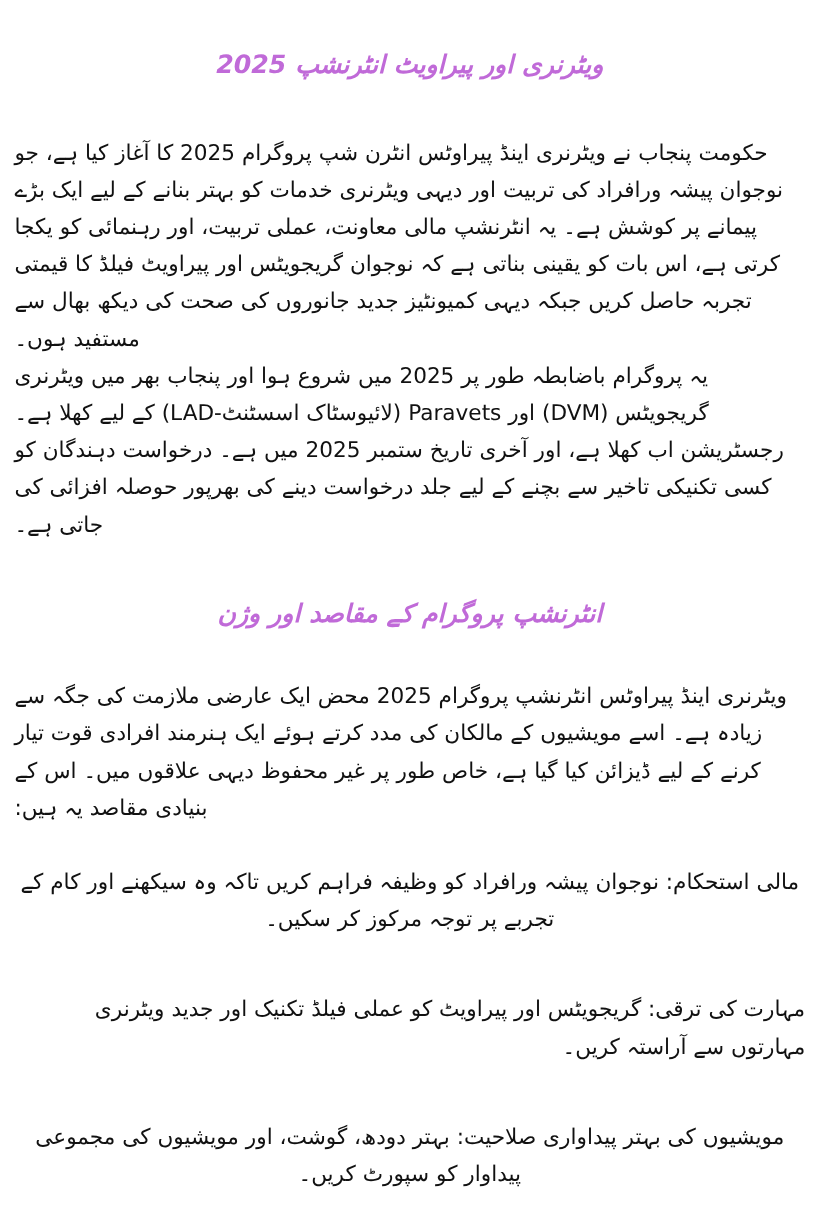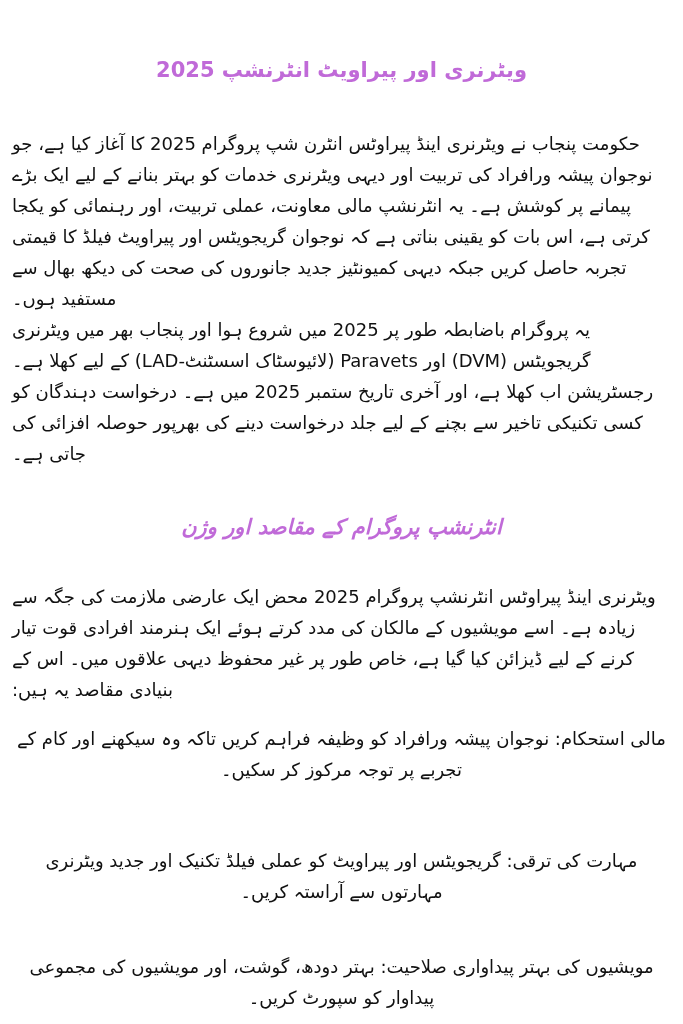--- a/index.html
+++ b/index.html
@@ -14,39 +14,39 @@
     direction: rtl;
     padding: 0 12px;
   }
   .heading {
     text-align: center;
     color: #c06ad8;
     font-size: 21px;
     line-height: 28px;
     margin: 0;
   }
-  .h1 { padding-top: 56px; }
+  .h1 { padding-top: 40px; font-style: italic; }
   .h2 { margin-top: 44px; font-style: italic; }
   .para {
     text-align: left;
     font-size: 18px;
     line-height: 31px;
     margin: 0;
   }
   .p1 { margin-top: 44px; }
   .p2 { }
   .p3 { margin-top: 40px; }
   .item {
     text-align: center;
     font-size: 18px;
     line-height: 31px;
     margin: 0;
   }
-  .i1 { margin-top: 18px; }
-  .i2 { margin-top: 60px; }
+  .i1 { margin-top: 31px; }
+  .i2 { margin-top: 44px; text-align: right; }
   .i3 { margin-top: 44px; }
 </style>
 </head>
 <body>
 
 <div class="page">
   <h1 class="heading h1">ویٹرنری اور پیراویٹ انٹرنشپ 2025</h1>
 
   <p class="para p1">حکومت پنجاب نے ویٹرنری اینڈ پیراوٹس انٹرن شپ پروگرام 2025 کا آغاز کیا ہے، جو نوجوان پیشہ ورافراد کی تربیت اور دیہی ویٹرنری خدمات کو بہتر بنانے کے لیے ایک بڑے پیمانے پر کوشش ہے۔ یہ انٹرنشپ مالی معاونت، عملی تربیت، اور رہنمائی کو یکجا کرتی ہے، اس بات کو یقینی بناتی ہے کہ نوجوان گریجویٹس اور پیراویٹ فیلڈ کا قیمتی تجربہ حاصل کریں جبکہ دیہی کمیونٹیز جدید جانوروں کی صحت کی دیکھ بھال سے مستفید ہوں۔</p>
 

